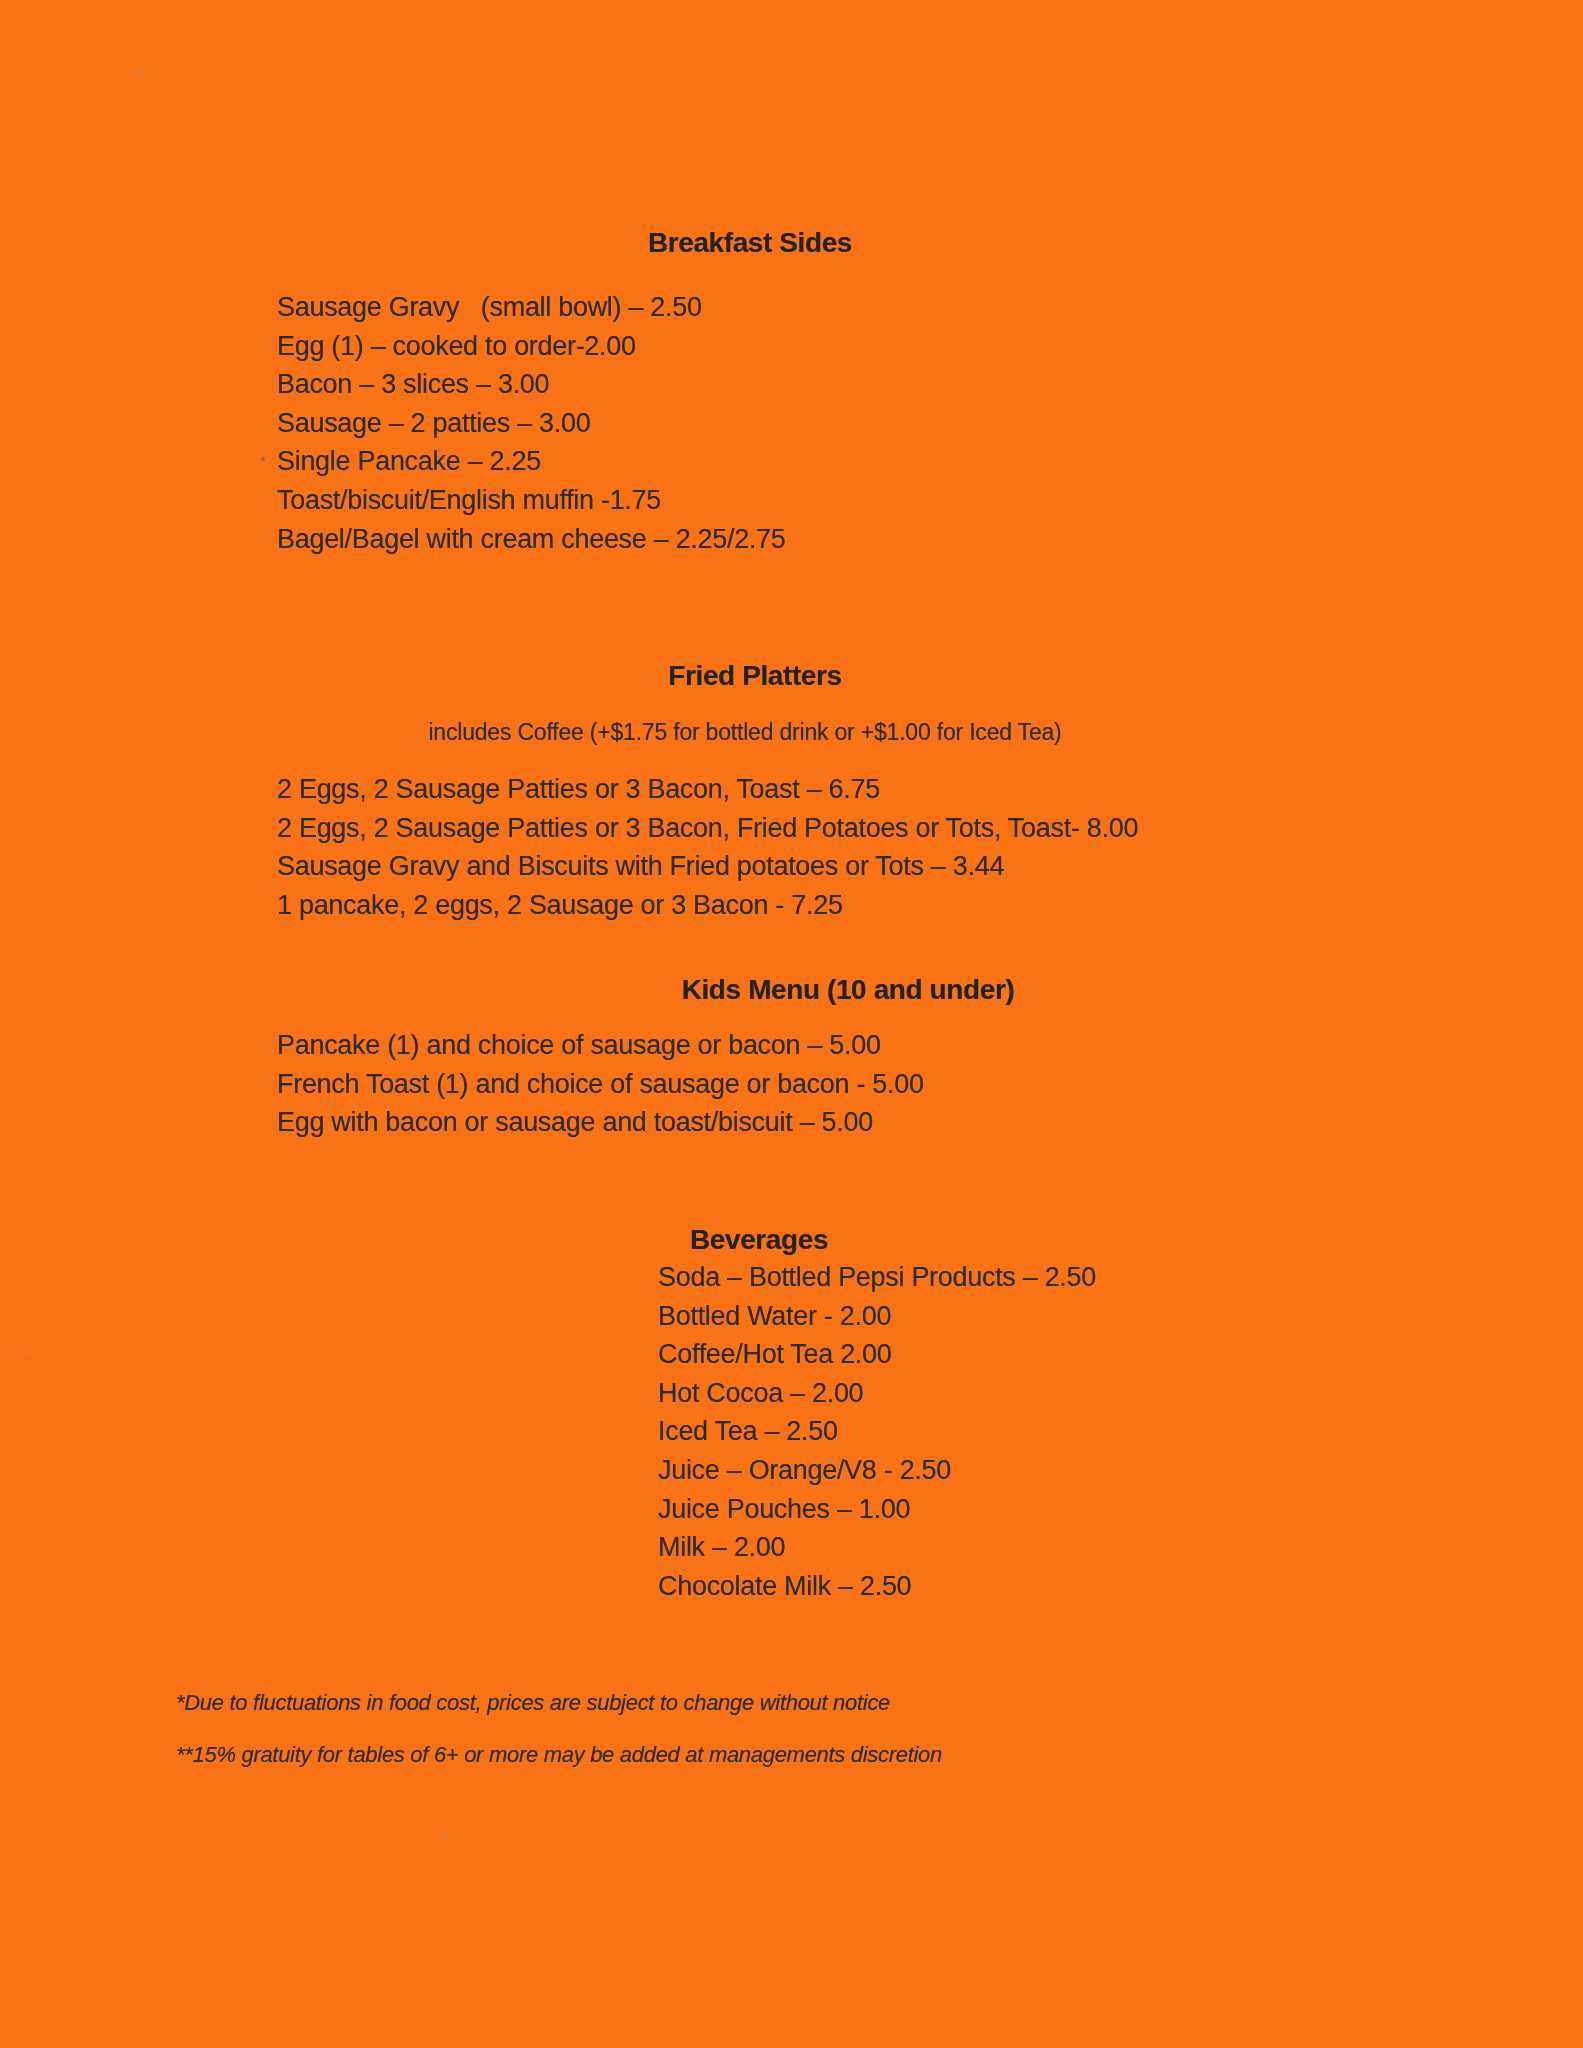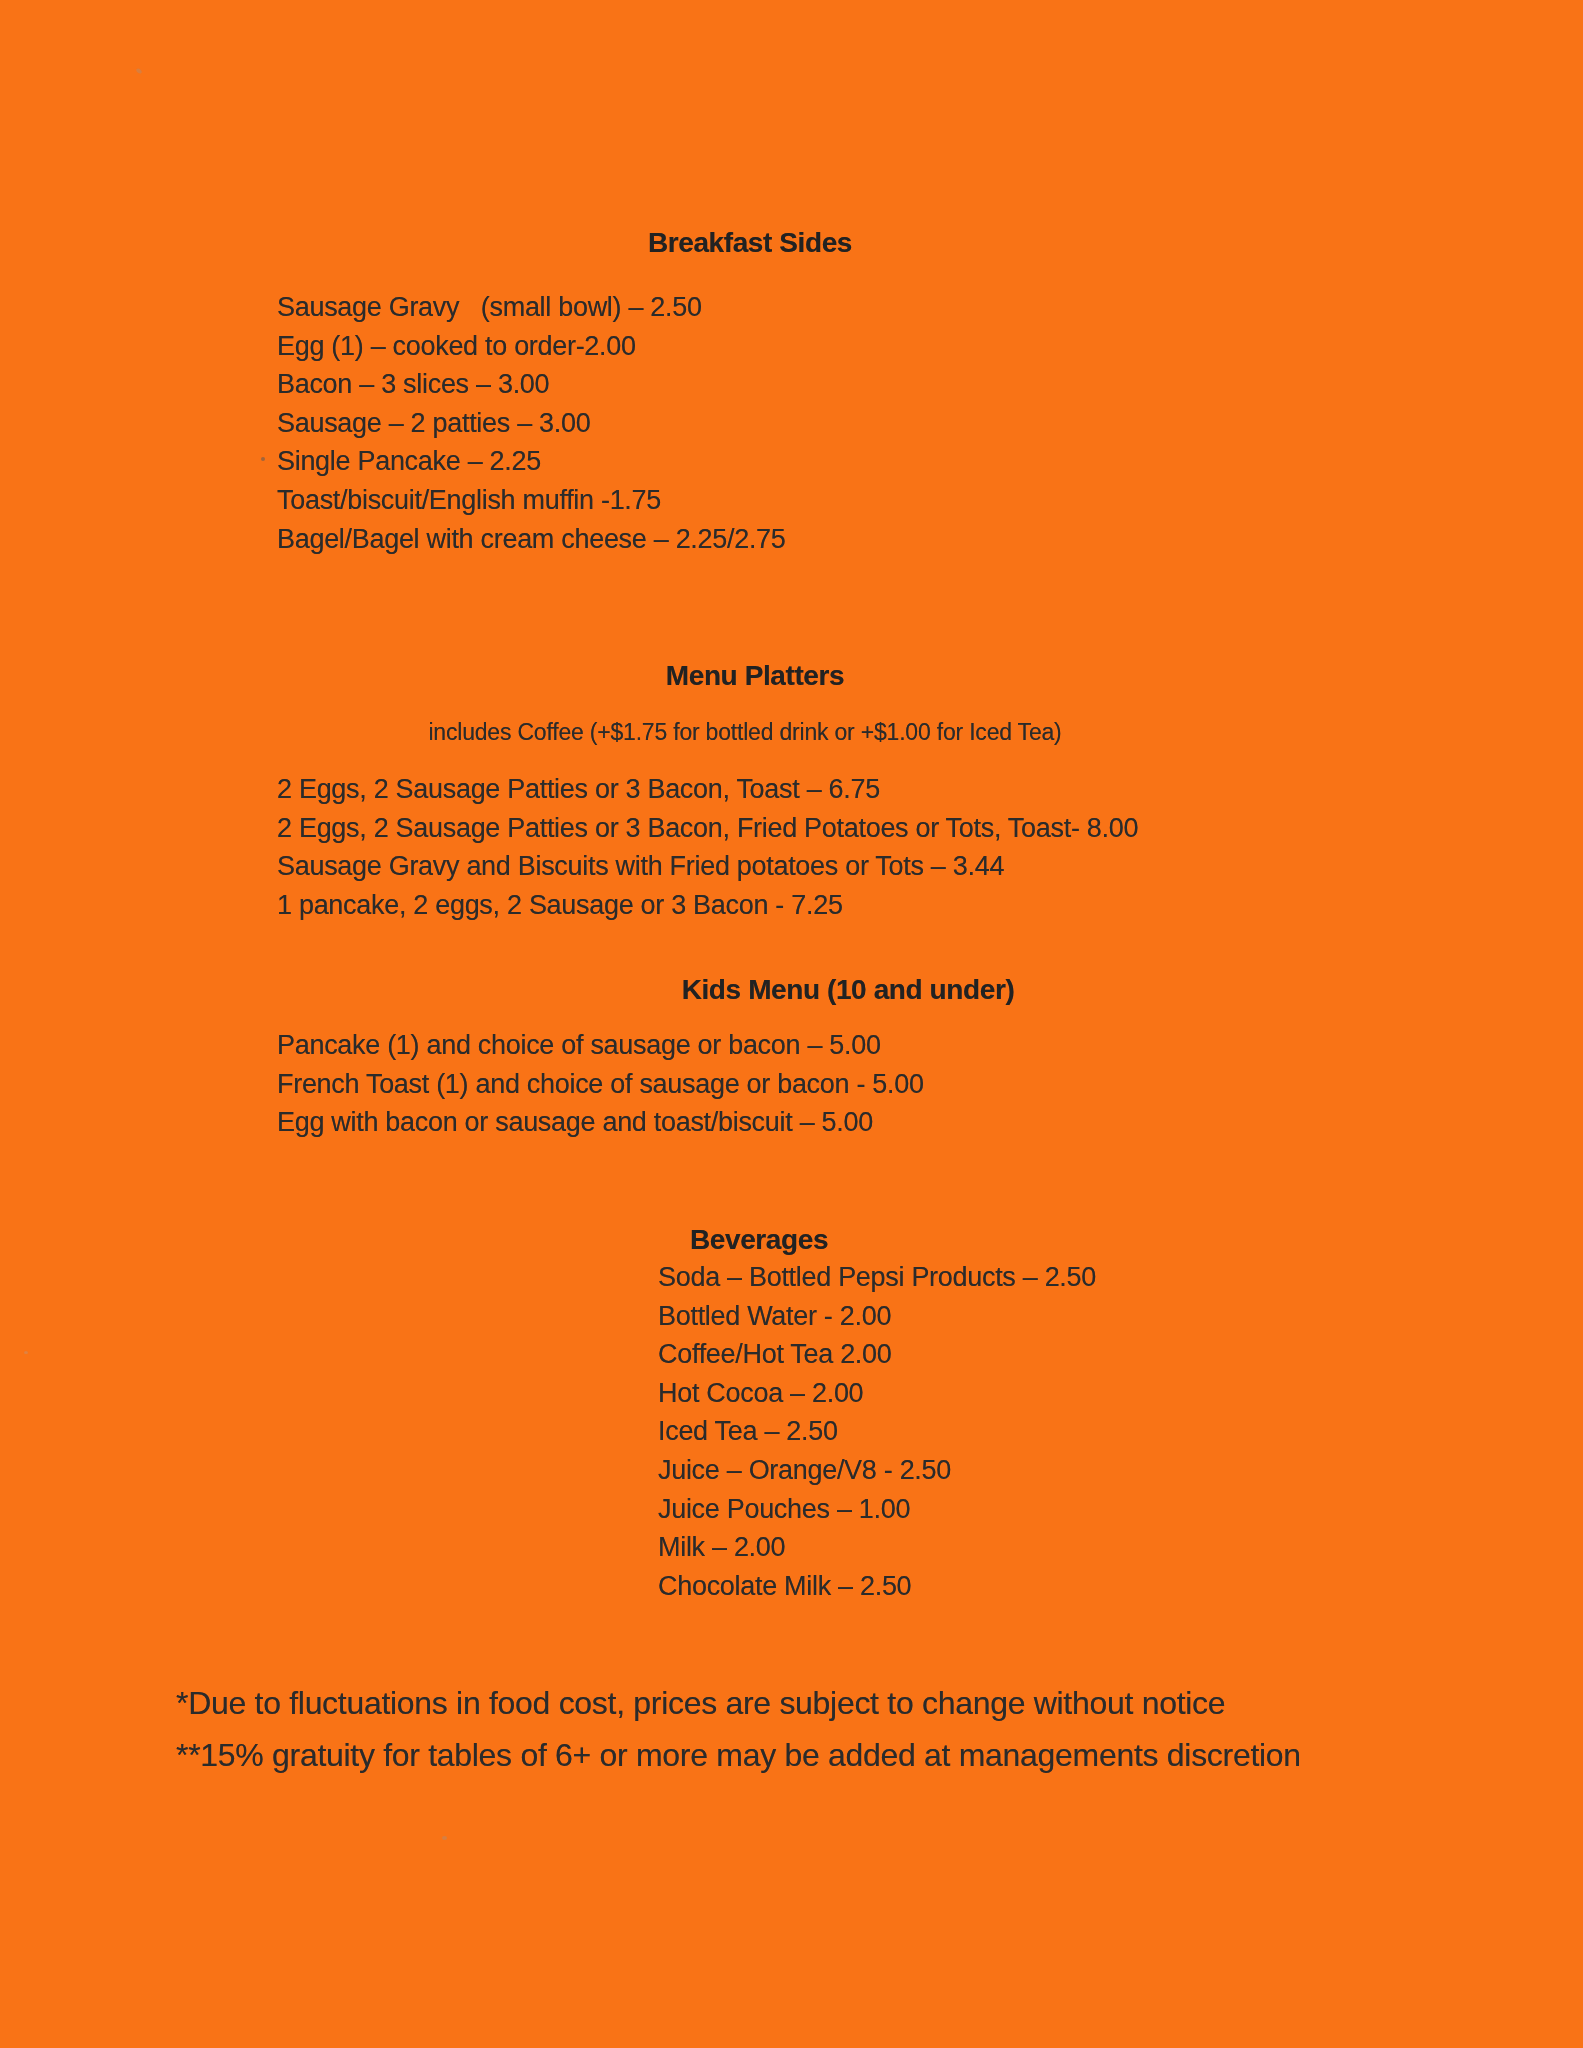--- a/index.html
+++ b/index.html
@@ -47,24 +47,25 @@
   }
   .menu-line {
     font-size: 27px;
     letter-spacing: -0.3px;
     line-height: 38.6px;
     height: 38.6px;
     white-space: pre;
   }
   .footnote {
     position: absolute;
-    font-size: 32px;
+    font-size: 22px;
     letter-spacing: -0.3px;
     white-space: pre;
     line-height: 38px;
+    font-style: italic;
   }
   .speck {
     position: absolute;
     border-radius: 50%;
   }
   .speck-1 { left: 136px; top: 69px;  width: 6px; height: 4px; background: rgba(150,150,150,0.32); transform: rotate(40deg); }
   .speck-2 { left: 261px; top: 457px; width: 4px; height: 4px; background: rgba(90,90,90,0.55); }
   .speck-3 { left: 442px; top: 1836px; width: 5px; height: 4px; background: rgba(150,150,150,0.35); }
   .speck-4 { left: 24px;  top: 1351px; width: 4px; height: 3px; background: rgba(165,165,165,0.3); }
 </style>
@@ -82,21 +83,21 @@
   <div class="menu-list" style="left:277px; top:288px;">
       <div class="menu-line">Sausage Gravy   (small bowl) – 2.50</div>
       <div class="menu-line">Egg (1) – cooked to order-2.00</div>
       <div class="menu-line">Bacon – 3 slices – 3.00</div>
       <div class="menu-line">Sausage – 2 patties – 3.00</div>
       <div class="menu-line">Single Pancake – 2.25</div>
       <div class="menu-line">Toast/biscuit/English muffin -1.75</div>
       <div class="menu-line">Bagel/Bagel with cream cheese – 2.25/2.75</div>
     </div>
 
-  <div class="section-title" style="left:755px; top:657px;">Menu Platters</div>
+  <div class="section-title" style="left:755px; top:657px;">Fried Platters</div>
   <div class="section-subtitle" style="left:745px; top:716px;">includes Coffee (+$1.75 for bottled drink or +$1.00 for Iced Tea)</div>
   <div class="menu-list" style="left:277px; top:770px;">
       <div class="menu-line">2 Eggs, 2 Sausage Patties or 3 Bacon, Toast – 6.75</div>
       <div class="menu-line">2 Eggs, 2 Sausage Patties or 3 Bacon, Fried Potatoes or Tots, Toast- 8.00</div>
       <div class="menu-line">Sausage Gravy and Biscuits with Fried potatoes or Tots – 3.44</div>
       <div class="menu-line">1 pancake, 2 eggs, 2 Sausage or 3 Bacon - 7.25</div>
     </div>
 
   <div class="section-title" style="left:848px; top:971px;">Kids Menu (10 and under)</div>
   <div class="menu-list" style="left:277px; top:1026px;">

